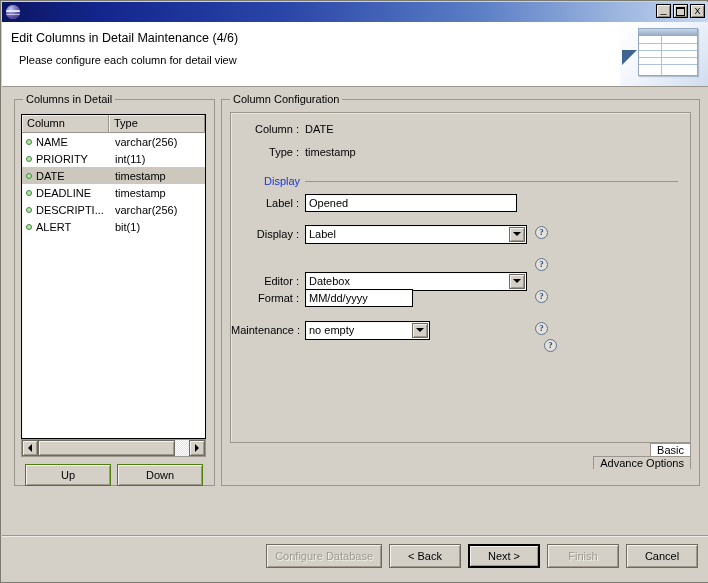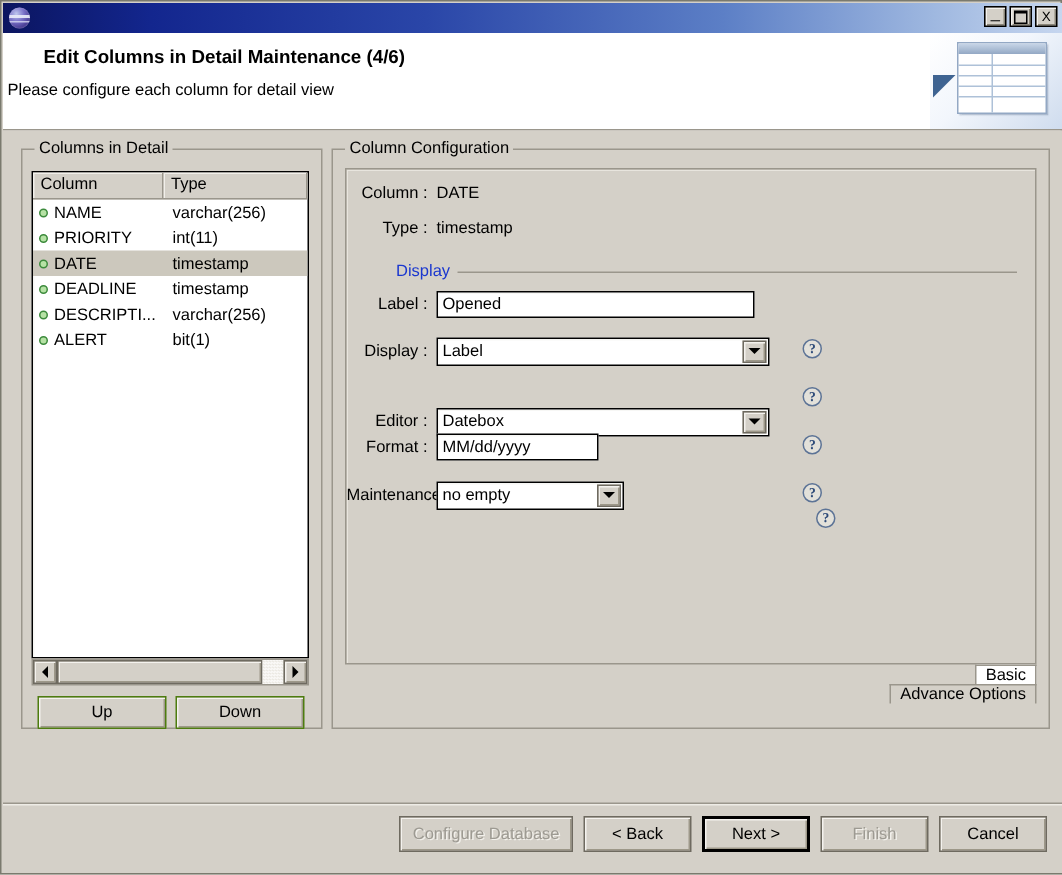--- a/index.html
+++ b/index.html
@@ -100,27 +100,26 @@
     left: 1px; top: 21px;
     width: 706px; height: 64px;
     background: #ffffff;
     border-bottom: 1px solid #9a968c;
     overflow: hidden;
   }
   .header-title {
     position: absolute;
     left: 9px; top: 9px;
     font-size: 12.5px;
-    font-weight: bold;
+    font-weight: normal;
     letter-spacing: 0px;
-    margin-left: 18px;
   }
   .header-sub {
     position: absolute;
-    left: 3px; top: 32px;
+    left: 17px; top: 32px;
     font-size: 11px;
   }
   .banner-art {
     position: absolute;
     right: 0; top: 0;
     width: 88px; height: 64px;
     background: linear-gradient(135deg, #ffffff 0%, #f2f6fc 45%, #cfdcee 100%);
   }
   .banner-grid {
     position: absolute;
@@ -303,21 +302,21 @@
     box-shadow: inset 1px 1px 0 #e8e5de;
   }
   .cfg-row {
     position: absolute;
     left: 0;
     height: 20px;
     display: flex;
     align-items: center;
   }
   .cfg-label {
-    width: 60px;
+    width: 74px;
     text-align: right;
     padding-right: 6px;
     font-size: 11px;
     box-sizing: border-box;
     white-space: nowrap;
   }
   .cfg-static { font-size: 11px; }
 
   .display-sep {
     position: absolute;

